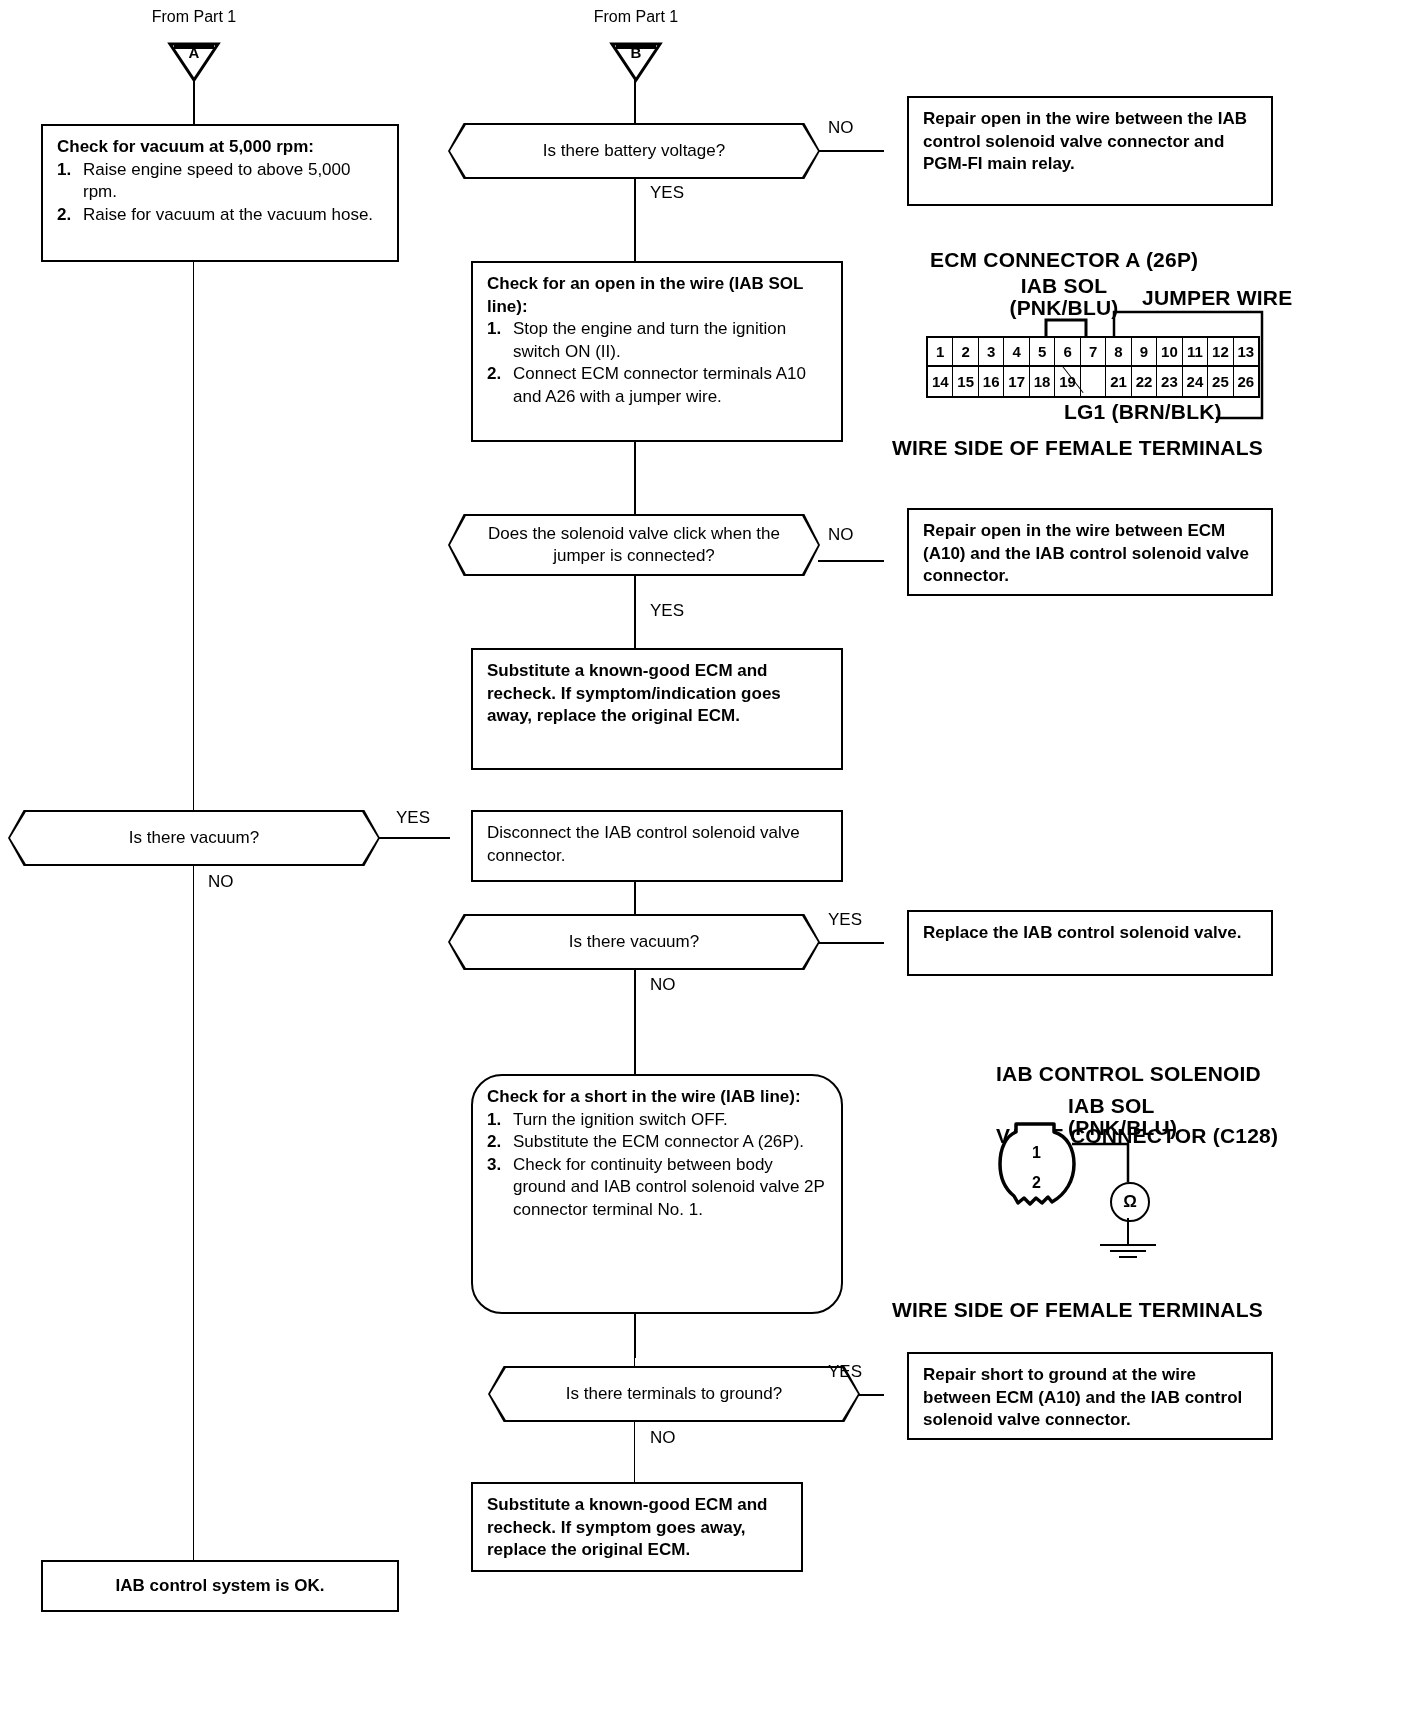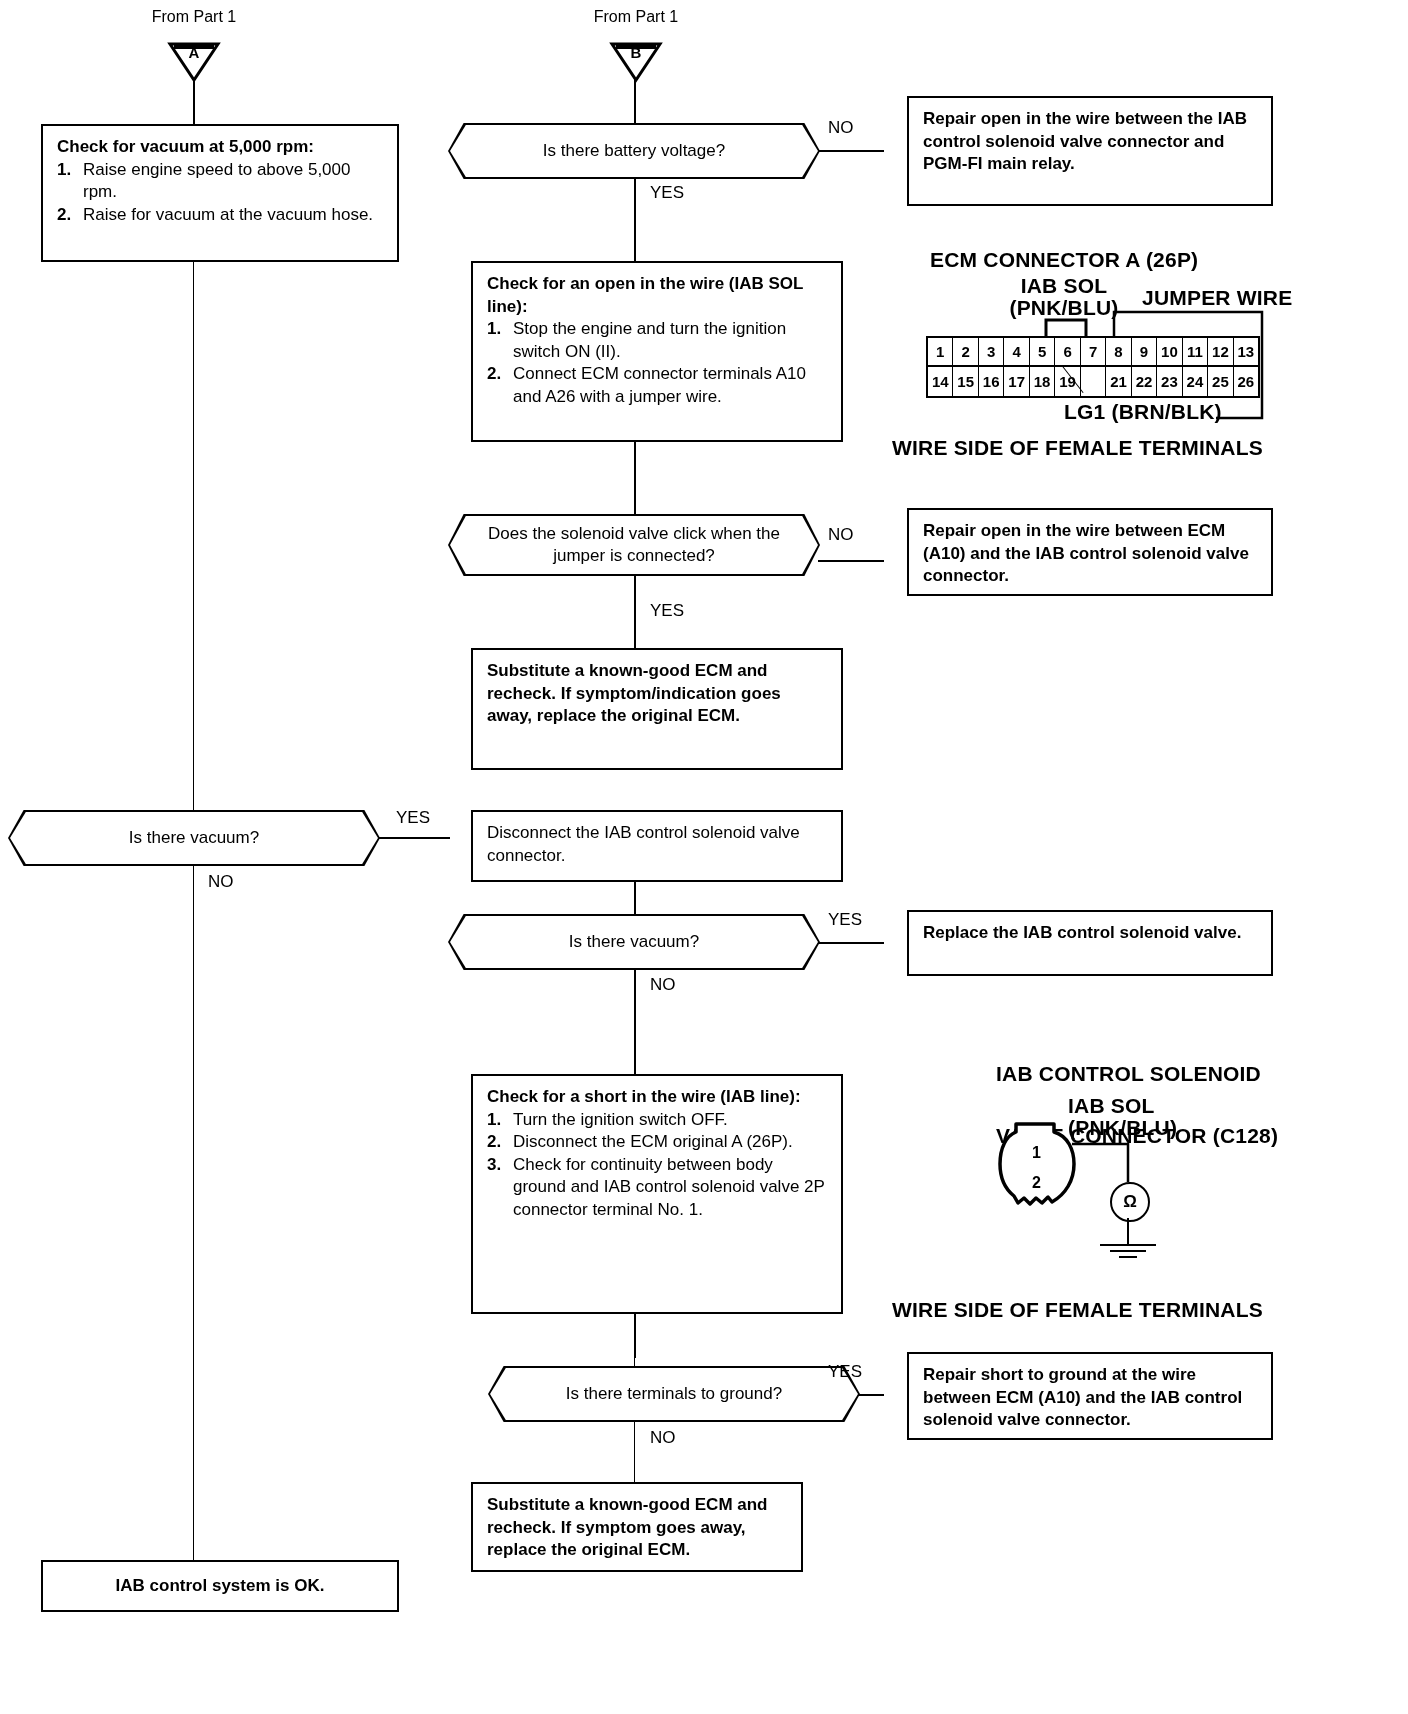--- a/index.html
+++ b/index.html
@@ -194,30 +194,30 @@
 </div>
 <div class="hline" style="left:818px; top:942px; width:66px;"></div>
 <div class="lbl" style="left:828px; top:910px;">YES</div>
 <div class="lbl" style="left:650px; top:975px;">NO</div>
 <div class="vline" style="left:634px; top:970px; height:104px;"></div>
 
 <div class="box node bold" style="left:884px; top:910px; width:366px; height:66px;">
   <span>Replace the IAB control solenoid valve.</span>
 </div>
 
-<div class="box node" style="left:448px; top:1074px; width:372px; height:240px;">
+<div class="box node" style="left:448px; top:1074px; width:372px; height:240px;border-radius:31px;">
   <div class="hdr">Check for a short in the wire (IAB line):</div>
   <ul class="steps">
     <li>
         <span class="num">1.</span>
         <span class="txt">Turn the ignition switch OFF.</span>
       </li>
     <li>
         <span class="num">2.</span>
-        <span class="txt">Disconnect the ECM original A (26P).</span>
+        <span class="txt">Substitute the ECM connector A (26P).</span>
       </li>
     <li>
         <span class="num">3.</span>
         <span class="txt">Check for continuity between body ground and IAB control solenoid valve 2P connector terminal No. 1.</span>
       </li>
   </ul>
 </div>
 <div class="vline" style="left:634px; top:1314px; height:44px;"></div>
 <div class="vline thin" style="left:634px; top:1358px; height:8px;"></div>
 

